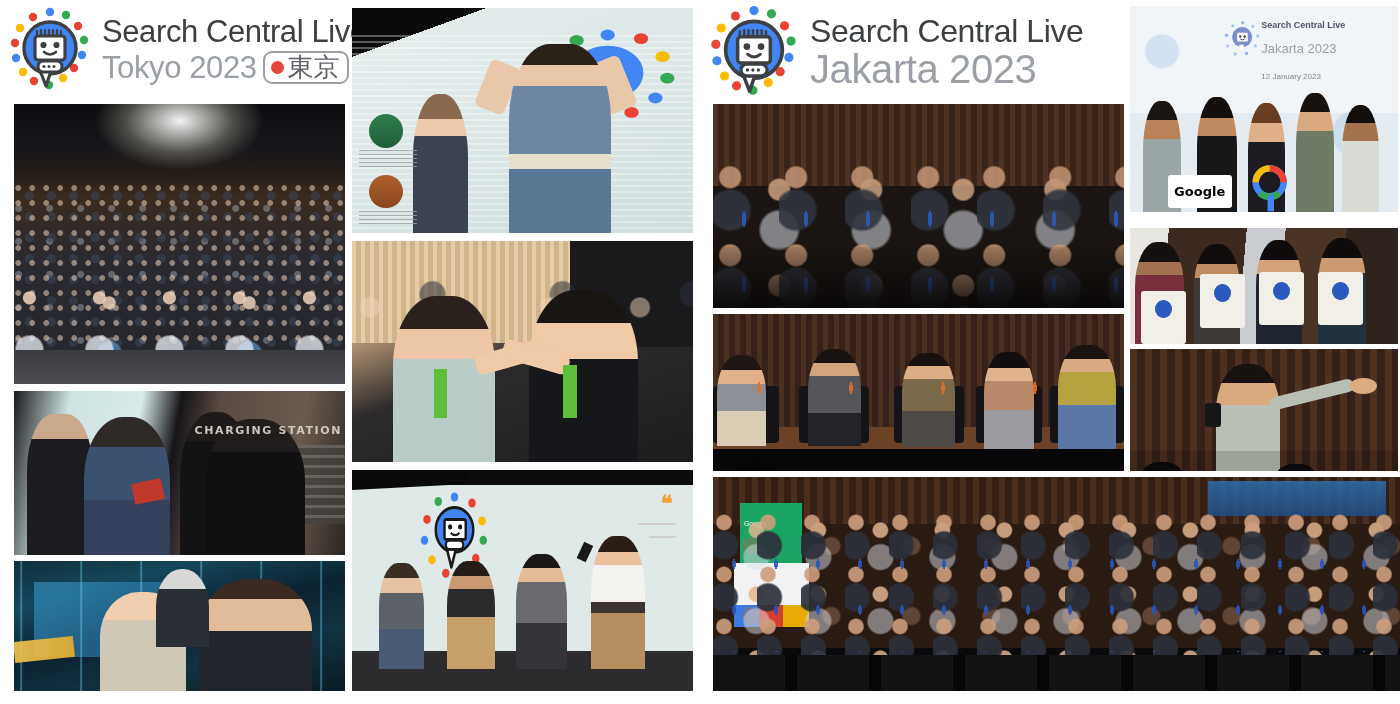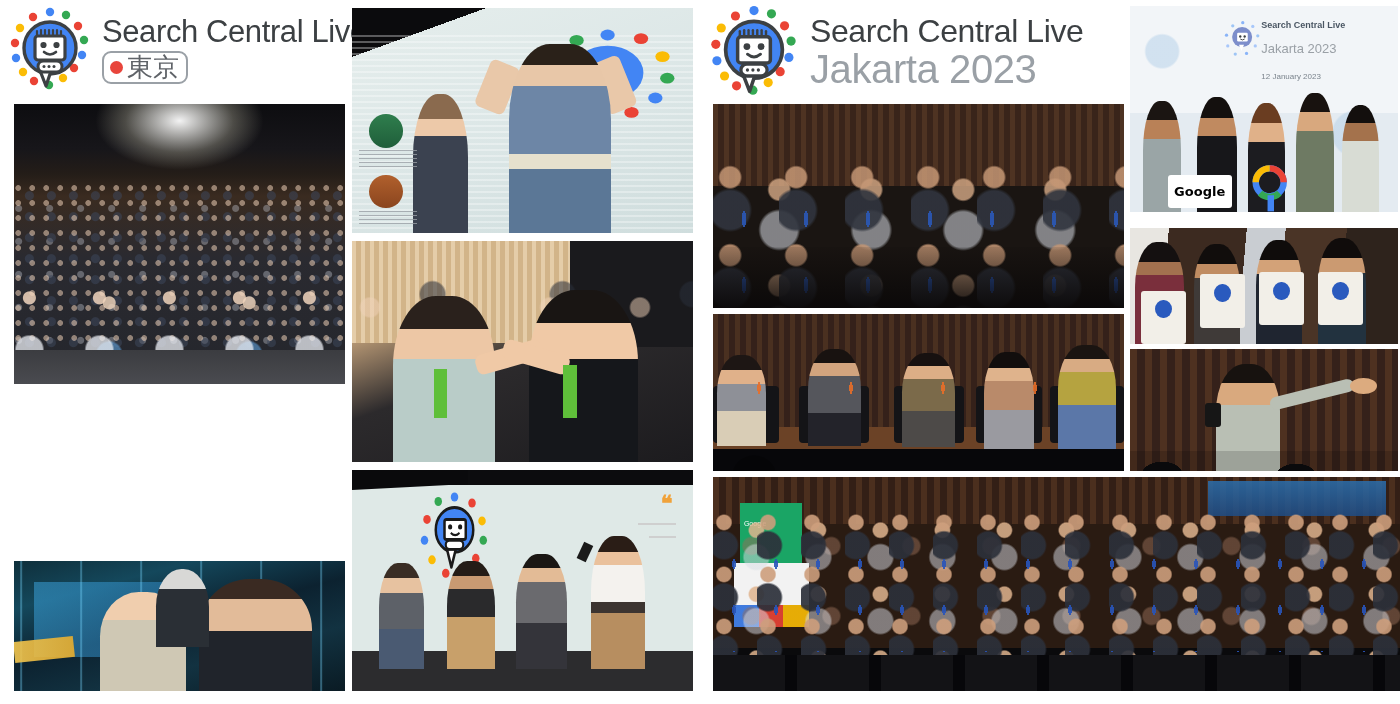--- a/index.html
+++ b/index.html
@@ -334,20 +334,21 @@
         <g fill="#3c4043">
           <circle cx="36" cy="60.5" r="1.5"></circle>
             <circle cx="41" cy="60.5" r="1.5"></circle>
           <circle cx="46" cy="60.5" r="1.5"></circle>
         </g>
       </svg>
     </div>
     <div class="hdr-text">
       <div class="hdr-line1">Search Central Live</div>
       <div class="hdr-line2-wrap">
+        <div class="hdr-line2">Tokyo 2023</div>
         <div class="jp-badge">
           <span class="jp-dot"></span>
           <span class="jp-text">東京</span>
         </div>
       </div>
     </div>
   </div>
 
   <div class="event-header hdr-jakarta">
     <div class="mascot">
@@ -397,20 +398,30 @@
     </div>
   </div>
 
   <div class="photo" id="p-tokyo-audience">
     <div class="layer base"></div>
       <div class="layer ppl"></div>
     <div class="layer frontrow"></div>
       <div class="layer floor"></div>
   </div>
 
+  <div class="photo" id="p-tokyo-charging">
+    <div class="layer base"></div>
+    <div class="rack"></div>
+    <div class="f1"></div>
+      <div class="f2"></div>
+      <div class="f3"></div>
+      <div class="f4"></div>
+    <div class="redbook"></div>
+    <div class="sign">CHARGING STATION</div>
+  </div>
 
   <div class="photo" id="p-tokyo-party">
     <div class="layer base"></div>
       <div class="screen"></div>
       <div class="layer neon"></div>
     <div class="h1"></div>
       <div class="h2"></div>
       <div class="h3"></div>
       <div class="beer"></div>
   </div>

